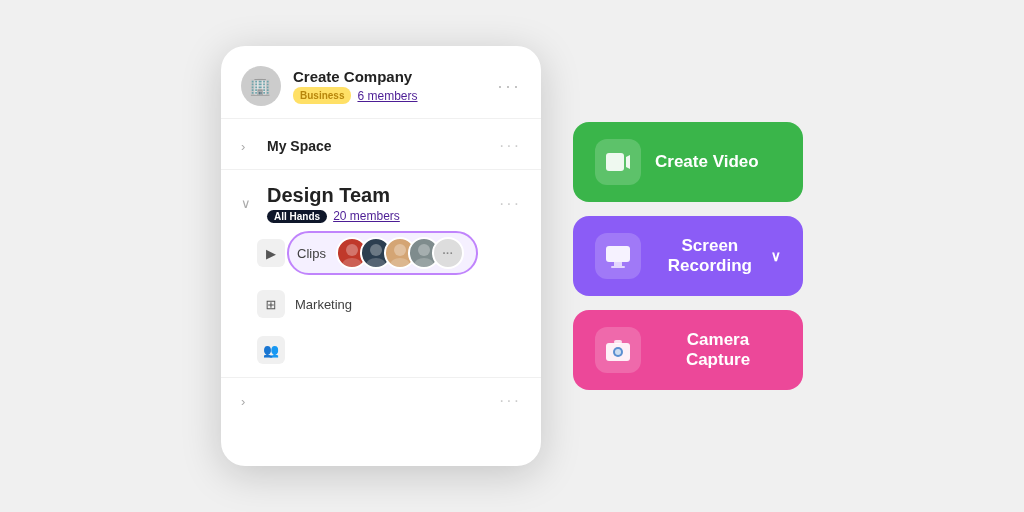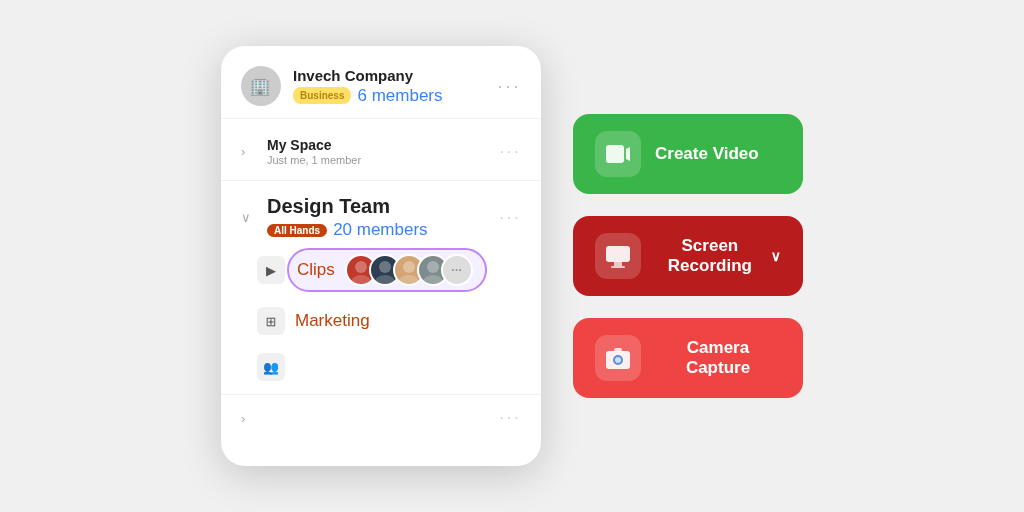--- a/index.html
+++ b/index.html
@@ -67,22 +67,23 @@
     }
     .badge-business {
       background: #ffe066;
       color: #b8860b;
       font-size: 10px;
       font-weight: 700;
       padding: 3px 7px;
       border-radius: 8px;
     }
     .members-count {
-      font-size: 17px;
-      color: #3b82f6;
+      font-size: 12px;
+      color: #4c1d95;
+      text-decoration: underline;
     }
     .dots-btn {
       color: #bbb;
       font-size: 18px;
       cursor: pointer;
       letter-spacing: 2px;
     }
     
     .nav-section {
       padding: 8px 0;
@@ -127,21 +128,21 @@
       font-size: 20px;
       color: #222;
     }
     .design-team-meta {
       display: flex;
       align-items: center;
       gap: 6px;
       margin-top: 2px;
     }
     .badge-allhands {
-      background: #c2410c;
+      background: #0f172a;
       color: #fff;
       font-size: 10px;
       font-weight: 600;
       padding: 1px 7px;
       border-radius: 8px;
     }
     
     .sub-nav {
       padding: 0 0 0 36px;
     }
@@ -159,23 +160,23 @@
       background: #f0f0f0;
       border-radius: 6px;
       display: flex;
       align-items: center;
       justify-content: center;
       font-size: 13px;
       flex-shrink: 0;
       color: #555;
     }
     .sub-label {
-      font-size: 17px;
+      font-size: 13px;
       font-weight: 500;
-      color: #c2410c;
+      color: #404040;
       flex: 1;
     }
     .clips-avatars {
       display: flex;
       align-items: center;
       margin-left: 2px;
       position: relative;
     }
     .clips-avatar {
       width: 32px;
@@ -221,21 +222,21 @@
     }
     .divider {
       border: none;
       border-top: 1px solid #f0f0f0;
       margin: 4px 0;
     }
     
     .actions-panel {
       display: flex;
       flex-direction: column;
-      gap: 22px;
+      gap: 14px;
       flex-shrink: 0;
     }
     .action-btn {
       display: flex;
       align-items: center;
       gap: 14px;
       padding: 0 22px;
       border-radius: 16px;
       cursor: pointer;
       width: 230px;
@@ -256,56 +257,55 @@
     .action-btn-label {
       font-size: 17px;
       font-weight: 700;
       color: #fff;
       line-height: 1.2;
     }
     .btn-green { background: #3ab54a; }
     .btn-green .action-btn-icon { background: rgba(255,255,255,0.18); }
     .btn-yellow { background: #f5a623; }
     .btn-yellow .action-btn-icon { background: rgba(255,255,255,0.18); }
-    .btn-blue-light { background: #b91c1c; }
+    .btn-blue-light { background: #8b5cf6; }
     .btn-blue-light .action-btn-icon { background: rgba(255,255,255,0.18); }
-    .btn-blue-dark { background: #ef4444; }
+    .btn-blue-dark { background: #ec4899; }
     .btn-blue-dark .action-btn-icon { background: rgba(255,255,255,0.18); }
     .screen-rec-label {
       display: flex;
       align-items: center;
       gap: 6px;
     }
     .chevron-right-small { font-size: 14px; }
   </style>
 </head>
 <body>
 
 <div class="scene">
 
   <div class="card">
 
     <div class="card-header">
       <div class="avatar-placeholder">🏢</div>
       <div class="header-info">
-        <div class="company-name">Invech Company</div>
+        <div class="company-name">Create Company</div>
         <div class="company-meta">
           <span class="badge-business">Business</span>
           <span class="members-count">6 members</span>
         </div>
       </div>
       <span class="dots-btn">···</span>
     </div>
 
     <div class="nav-section">
       <div class="nav-item">
         <span class="nav-chevron">›</span>
         <div class="nav-label-group">
           <div class="nav-title">My Space</div>
-          <div class="nav-subtitle">Just me, 1 member</div>
         </div>
         <span class="nav-dots">···</span>
       </div>
 
       <hr class="divider">
 
       <div class="design-team-header">
         <span class="chevron-down">∨</span>
         <div class="design-team-info">
           <div class="design-team-name">Design Team</div>

